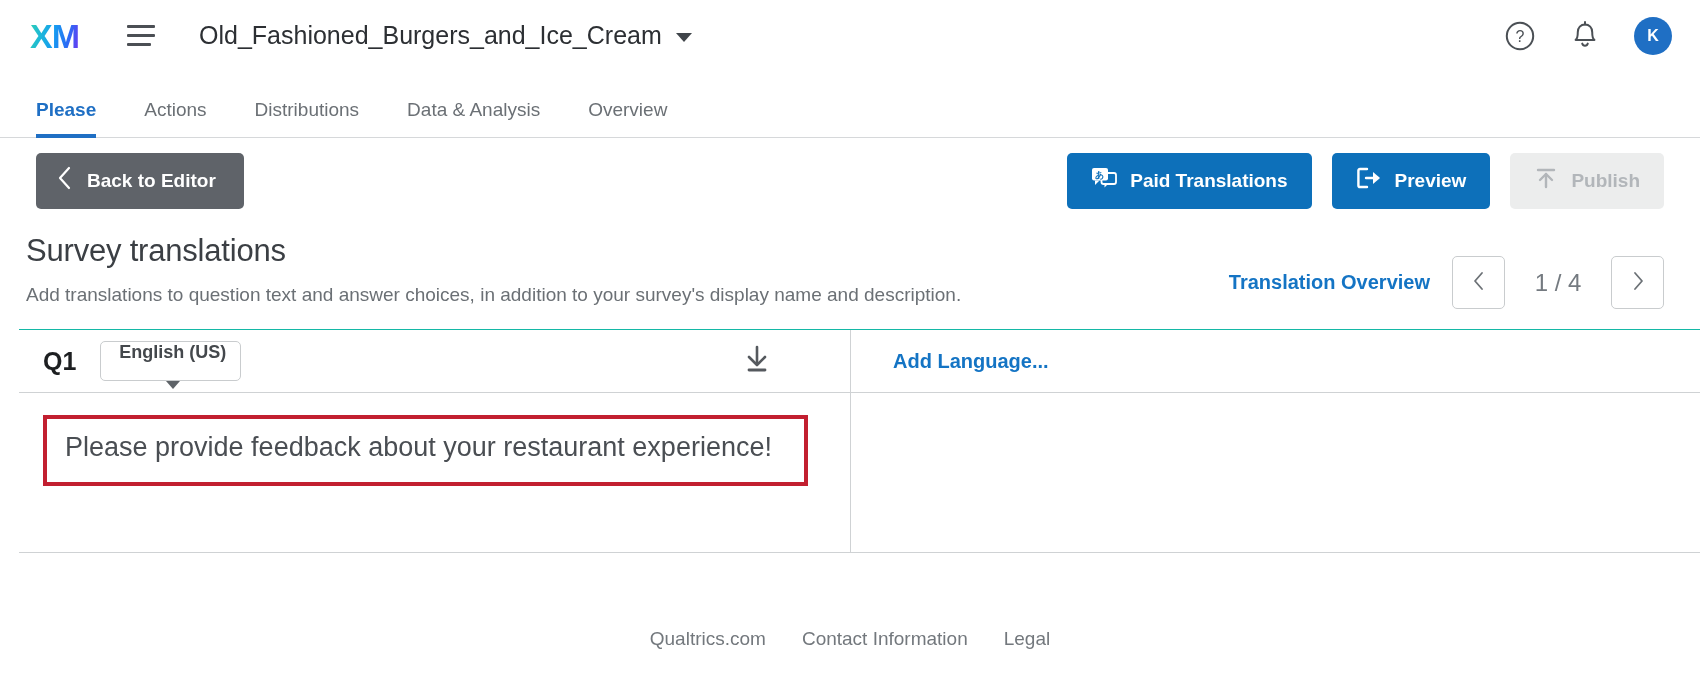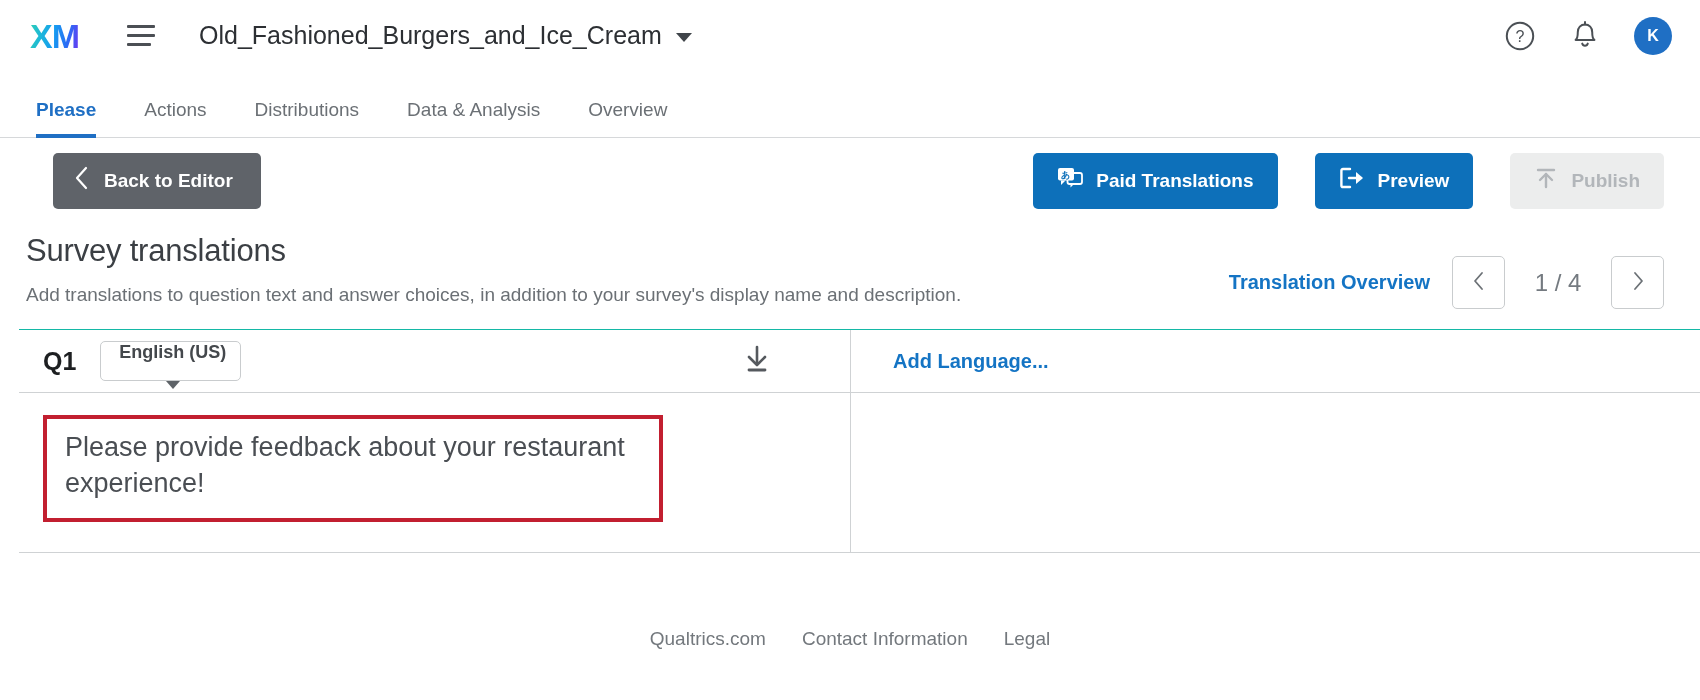--- a/index.html
+++ b/index.html
@@ -131,21 +131,20 @@
     gap: 13px;
     height: 56px;
     padding: 0 24px;
     border-radius: 5px;
     font-size: 19px;
     font-weight: 700;
     border: none;
     cursor: pointer;
     white-space: nowrap;
     font-family: "Liberation Sans", sans-serif;
-    margin-left: 17px;
   }
   .btn-back { background: #5f6369; color: #ffffff; padding: 0 28px 0 20px; }
   .btn-blue { background: #0d70ba; color: #ffffff; }
   .btn-disabled { background: #eceded; color: #b2b6ba; cursor: default; text-align: right; }
   .right-actions { margin-left: auto; display: flex; align-items: center; gap: 20px; }
 
   
   .pagehead {
     display: flex;
     align-items: center;
@@ -268,21 +267,21 @@
   }
   .body-left {
     width: 831px;
     flex-shrink: 0;
     padding: 22px 0 22px 24px;
   }
   .body-right { flex: 1; }
   .highlight-box {
     border: 4px solid #c21f30;
     padding: 11px 16px 16px 18px;
-    width: 620px;
+    width: 765px;
   }
   .highlight-box .qtext {
     font-size: 27px;
     color: #4a4e53;
     line-height: 1.32;
   }
 
   
   .footer {
     height: 97px;

